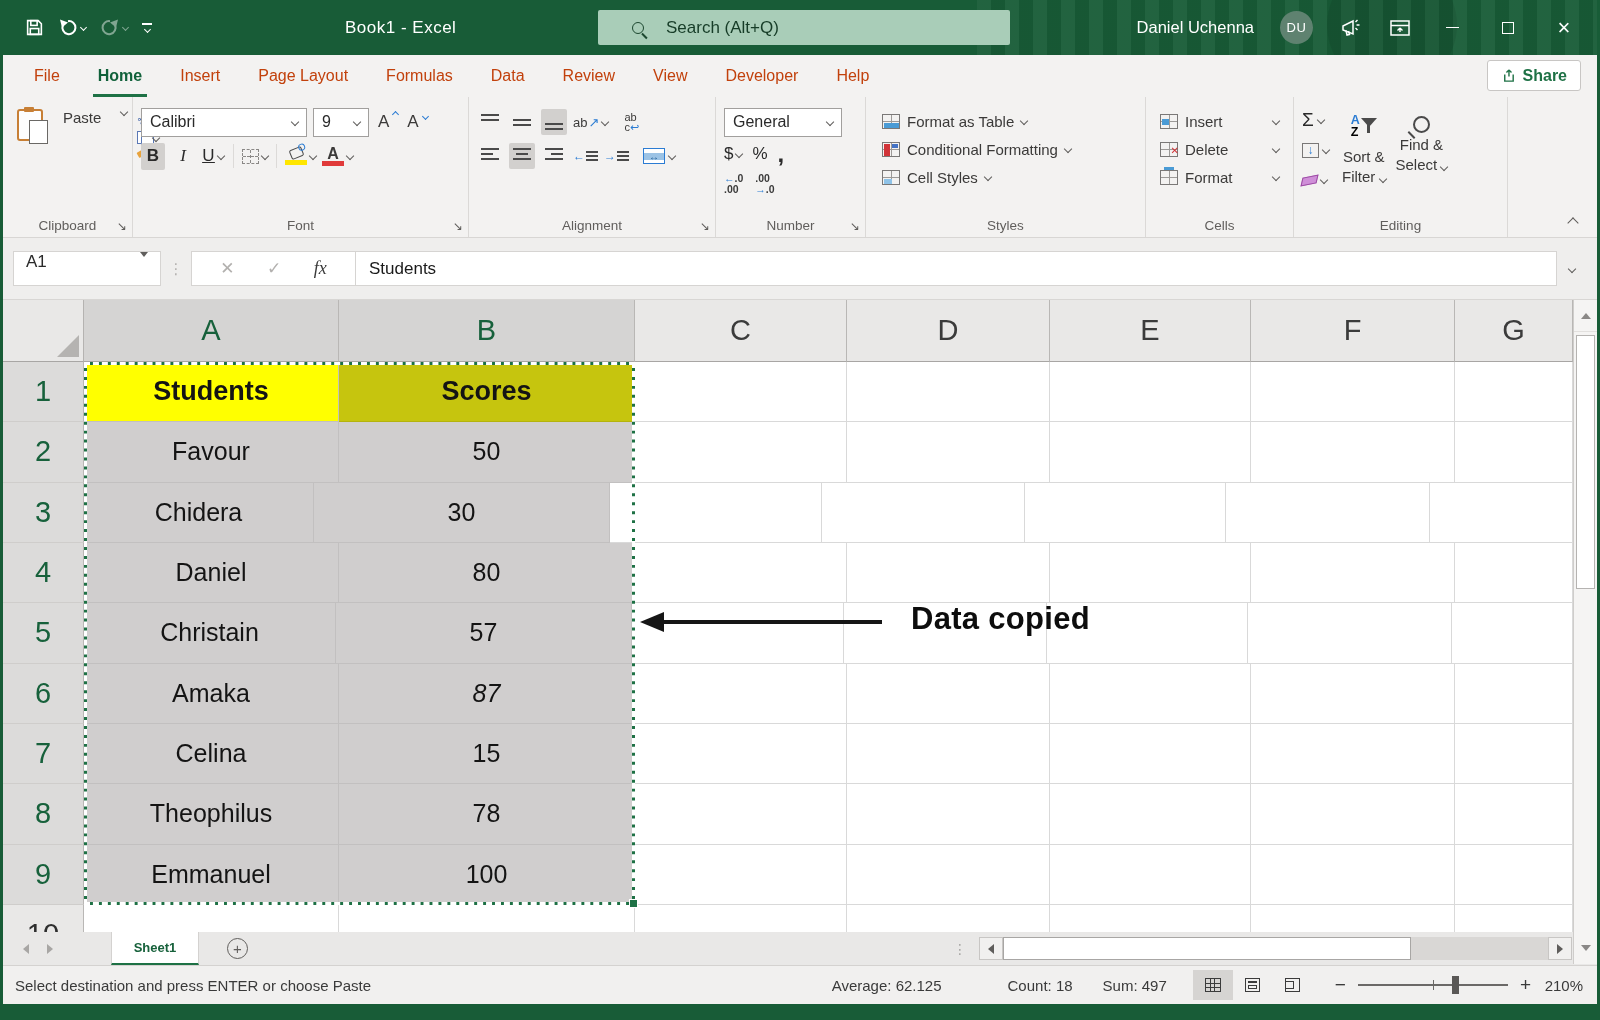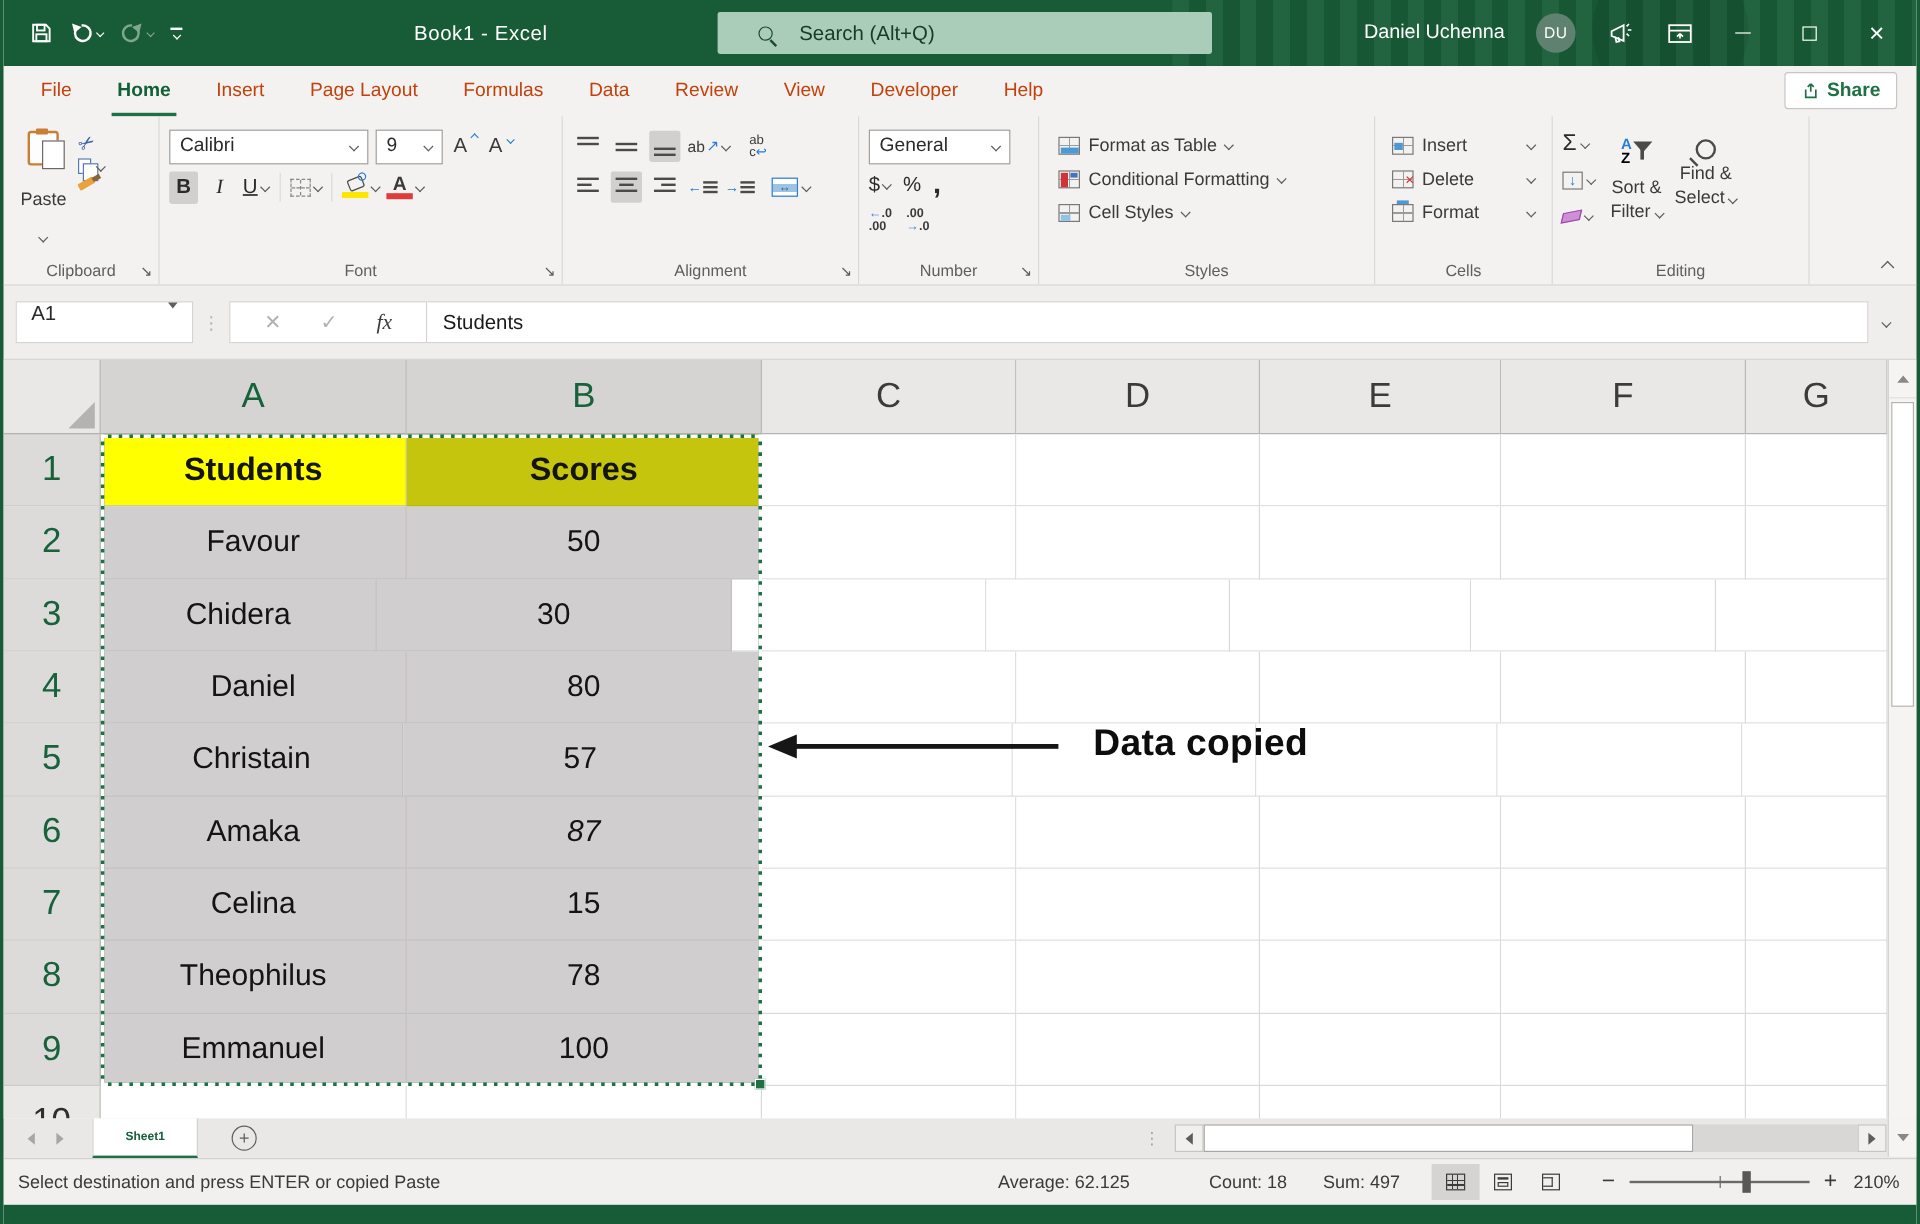--- a/index.html
+++ b/index.html
@@ -39,21 +39,21 @@
   .share-btn{position:absolute;right:16px;top:5px;height:31px;background:#fff;border:1px solid #c8c6c4;border-radius:3px;display:flex;align-items:center;gap:7px;padding:0 13px;color:#1e7145;font-size:16px;font-weight:bold}
 
   
   .ribbon{position:relative;height:141px;background:#f3f2f1;display:flex;border-bottom:1px solid #d8d6d4}
   .rgroup{position:relative;border-right:1px solid #dbd9d7;padding:10px 6px 24px 8px;flex:none}
   .glabel{position:absolute;bottom:4px;left:0;right:0;text-align:center;font-size:13.5px;color:#605e5c}
   .launch{position:absolute;right:5px;bottom:5px;font-size:12px;color:#5f5d5b;line-height:12px}
   .cv{display:inline-block;width:6px;height:6px;border-right:1.5px solid #5f5d5b;border-bottom:1.5px solid #5f5d5b;transform:rotate(45deg);flex:none}
   .rtxt{font-size:15px;color:#3b3a39;white-space:nowrap}
   .rrow{display:flex;align-items:center;gap:6px;height:30px}
-  .bigbtn{display:flex;flex-direction:column;align-items:center;justify-content:flex-start;gap:20px;padding:2px 6px;height:96px}
+  .bigbtn{display:flex;flex-direction:row;justify-content:flex-start;gap:20px;padding:2px 6px;height:96px}
   
   .clipb{position:relative;width:26px;height:32px;border:2px solid #c77f35;border-radius:3px;background:#fdfdfd}
   .clipb::before{content:"";position:absolute;left:5px;top:-4px;width:10px;height:5px;background:#c77f35;border-radius:1px}
   .clipb::after{content:"";position:absolute;right:-7px;bottom:-5px;width:17px;height:22px;background:#fff;border:1.5px solid #6a6865}
   .scissors{font-size:16px;color:#3e62a8;transform:rotate(-35deg)}
   .copyic{position:relative;width:11px;height:13px;border:1.5px solid #5a78b5;background:#fff}
   .copyic::after{content:"";position:absolute;left:3px;top:3px;width:11px;height:13px;border:1.5px solid #5a78b5;background:#fff}
   .fpaint{position:relative;width:14px;height:6px;background:#e8a33d;border-radius:1px;transform:rotate(-30deg)}
   .fpaint::after{content:"";position:absolute;right:-6px;top:1px;width:7px;height:4px;background:#8c6239}
   
@@ -167,21 +167,21 @@
   .vs-thumb{position:absolute;left:2px;right:2px;top:35px;height:254px;background:#fff;border:1px solid #b5b3b1}
   .tu{width:0;height:0;border-left:5px solid transparent;border-right:5px solid transparent;border-bottom:6px solid #8a8886}
   .td{width:0;height:0;border-left:5px solid transparent;border-right:5px solid transparent;border-top:6px solid #8a8886}
   .tl{width:0;height:0;border-top:5px solid transparent;border-bottom:5px solid transparent;border-right:6px solid #5f5d5b}
   .tr{width:0;height:0;border-top:5px solid transparent;border-bottom:5px solid transparent;border-left:6px solid #5f5d5b}
 
   
   .tabbar{position:relative;height:34px;background:#e9e8e7;display:flex;align-items:stretch;border-bottom:1px solid #d4d2d0}
   .tabnav{display:flex;align-items:center;gap:18px;padding:0 14px 0 20px}
   .tabnav .tl{border-right-color:#a8a6a4}.tabnav .tr{border-left-color:#a8a6a4}
-  .sheettab{width:88px;margin-left:10px;background:#fff;border-left:1px solid #d4d2d0;border-right:1px solid #d4d2d0;border-bottom:2.5px solid #1e7145;display:flex;align-items:center;justify-content:center;font-size:10px;font-weight:bold;color:#17613b}
+  .sheettab{width:88px;margin-left:44px;background:#fff;border-left:1px solid #d4d2d0;border-right:1px solid #d4d2d0;border-bottom:2.5px solid #1e7145;display:flex;align-items:center;justify-content:center;font-size:13px;font-weight:bold;color:#17613b}
   .addsheet{width:21px;height:21px;border:1.3px solid #605e5c;border-radius:50%;align-self:center;margin-left:28px;display:flex;align-items:center;justify-content:center;color:#605e5c;font-size:15px;line-height:15px}
   .splitdots{position:absolute;left:950px;top:0;bottom:0;display:flex;align-items:center;color:#a8a6a4;font-size:14px}
   .hscroll{position:absolute;left:976px;right:25px;top:5px;bottom:5px;background:#d9d7d5;display:flex;align-items:stretch}
   .hs-btn{width:24px;background:#f1f0ef;display:flex;align-items:center;justify-content:center;border:1px solid #c8c6c4}
   .hs-thumb{width:408px;background:#fff;border:1px solid #a8a6a4}
   .hs-track{flex:1}
   .vs-down{position:absolute;right:0;top:0;bottom:1px;width:24px;background:#f5f4f3;border-left:1px solid #cfcdcb;display:flex;align-items:center;justify-content:center}
 
   
   .statusbar{height:38px;background:#f1f0ef;display:flex;align-items:center;font-size:15px;color:#3a3a3a}
@@ -690,21 +690,21 @@
       <span class="hs-btn">
           <span class="tr"></span>
         </span>
     </div>
     <div class="vs-down">
         <span class="td"></span>
       </div>
   </div>
 
   <div class="statusbar">
-    <div class="status-msg">Select destination and press ENTER or copied Paste</div>
+    <div class="status-msg">Select destination and press ENTER or choose Paste</div>
     <div class="status-right">
       <span class="stat" style="margin-right:66px">Average: 62.125</span>
       <span class="stat" style="margin-right:30px">Count: 18</span>
       <span class="stat" style="margin-right:26px">Sum: 497</span>
       <span class="vi on">
           <span class="vi-grid"></span>
         </span>
       <span class="vi">
           <span class="vi-page"></span>
         </span>

